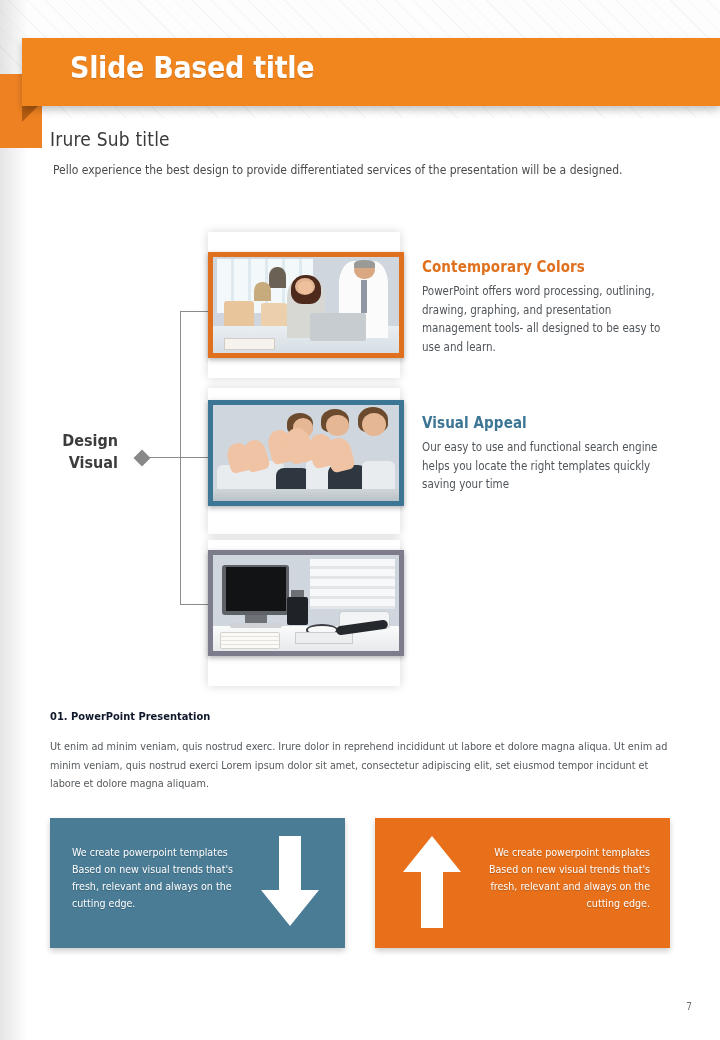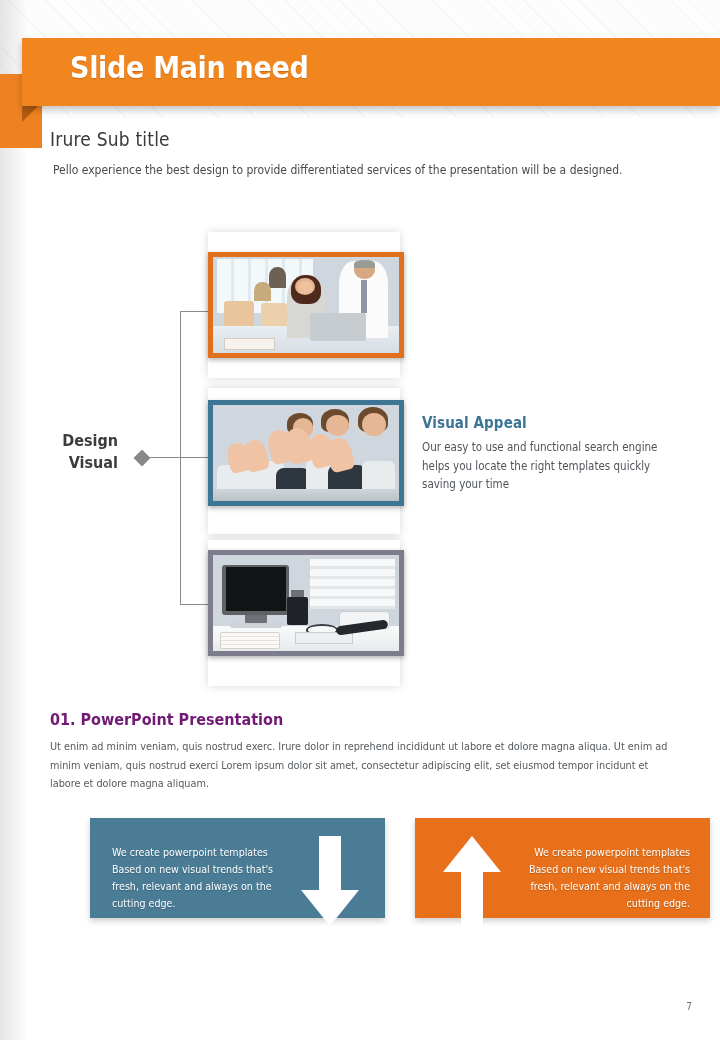--- a/index.html
+++ b/index.html
@@ -256,42 +256,41 @@
     font-size: 11.5px;
     line-height: 1.62;
     color: #50555a;
     font-family: "DejaVu Sans Condensed", "Liberation Sans Narrow", "Liberation Sans", sans-serif;
   }
 
   
   .sec-title {
     position: absolute;
     left: 50px; top: 710px;
-    font-size: 16px;
+    font-size: 11px;
     font-weight: bold;
-    color: #701a75;
+    color: #0f172a;
     font-family: "DejaVu Sans Condensed", "Liberation Sans Narrow", "Liberation Sans", sans-serif;
   }
   .sec-body {
     position: absolute;
     left: 50px; top: 738px;
     width: 625px;
     font-size: 10.8px;
     line-height: 1.72;
     color: #555a5e;
     font-family: "DejaVu Sans Condensed", "Liberation Sans Narrow", "Liberation Sans", sans-serif;
   }
 
   .cta {
     position: absolute;
     top: 818px;
     width: 295px;
-    height: 100px;
+    height: 130px;
     box-shadow: 0 3px 6px rgba(0,0,0,0.20);
-    margin-left: 40px;
   }
   .cta-blue   { left: 50px;  background: #4a7c96; }
   .cta-orange { left: 375px; background: #e8701a; }
   .cta-text {
     position: absolute;
     top: 26px;
     width: 170px;
     font-size: 10.6px;
     line-height: 1.62;
     color: #ffffff;
@@ -318,21 +317,21 @@
 <div class="slide">
 
   <div class="bg-stripes"></div>
   <div class="bg-white-panel"></div>
   <div class="bg-left-shadow"></div>
 
   <div class="ribbon-wrap">
     <div class="ribbon-tail"></div>
     <div class="ribbon-fold"></div>
     <div class="ribbon-bar">
-      <div class="ribbon-title">Slide Main need</div>
+      <div class="ribbon-title">Slide Based title</div>
     </div>
   </div>
 
   <div class="sub-title">Irure Sub title</div>
   <div class="lead-text">Pello experience the best design to provide differentiated services of the presentation will be a designed.</div>
 
   <div class="stylish-label">
     <span>Design</span><br>
     <span>Visual</span>
   </div>
@@ -356,20 +355,24 @@
         <div class="man-hair"></div>
         <div class="tie"></div>
       <div class="woman"></div>
         <div class="w-hair"></div>
         <div class="w-head"></div>
         <div class="w-face"></div>
       <div class="lap-s"></div>
         <div class="lap"></div>
         <div class="book"></div>
     </div>
+  </div>
+  <div class="feat-block" style="top:258px;">
+    <div class="feat-head" style="color:#e0701d;">Contemporary Colors</div>
+    <div class="feat-body">PowerPoint offers word processing, outlining, drawing, graphing, and presentation management tools- all designed to be easy to use and learn.</div>
   </div>
 
   <div class="photo-backing" style="top:388px;height:146px;"></div>
   <div class="photo-frame" style="top:400px;background:#3d7595;">
     <div class="inner ph2">
       <div class="s" style="left:2%;top:62%;width:20%;height:34%;"></div>
       <div class="s" style="left:20%;top:58%;width:18%;height:38%;"></div>
       <div class="j" style="left:34%;top:66%;width:18%;height:34%;"></div>
       <div class="s" style="left:50%;top:56%;width:16%;height:44%;"></div>
       <div class="j" style="left:62%;top:62%;width:20%;height:38%;"></div>

